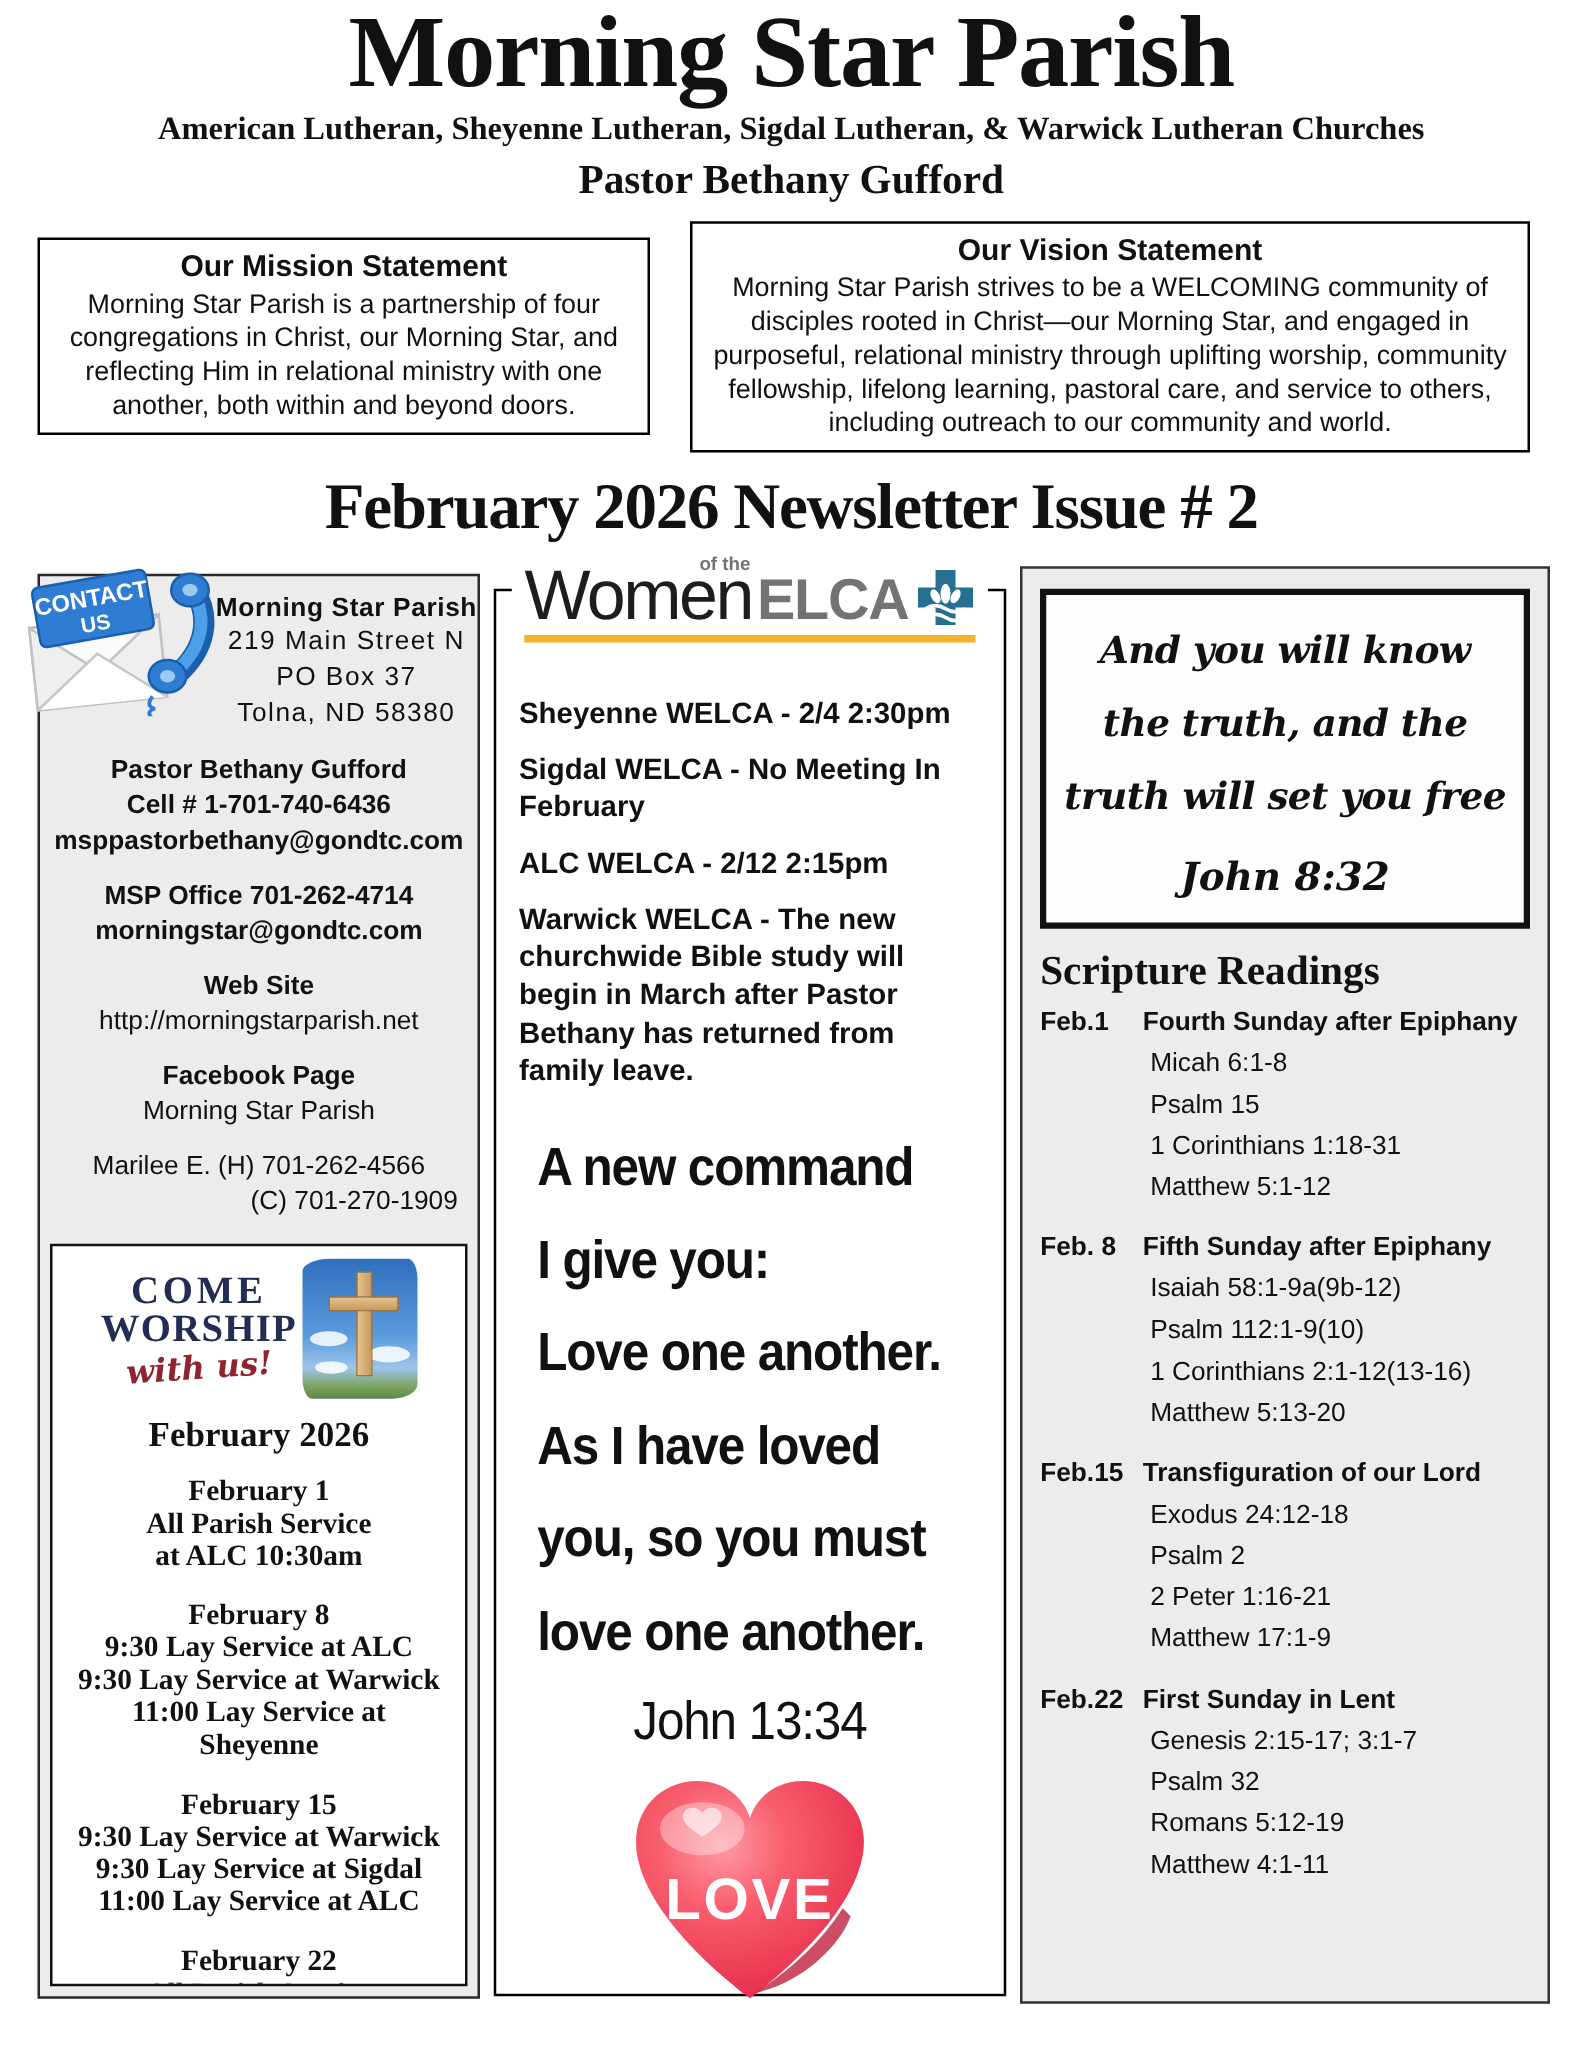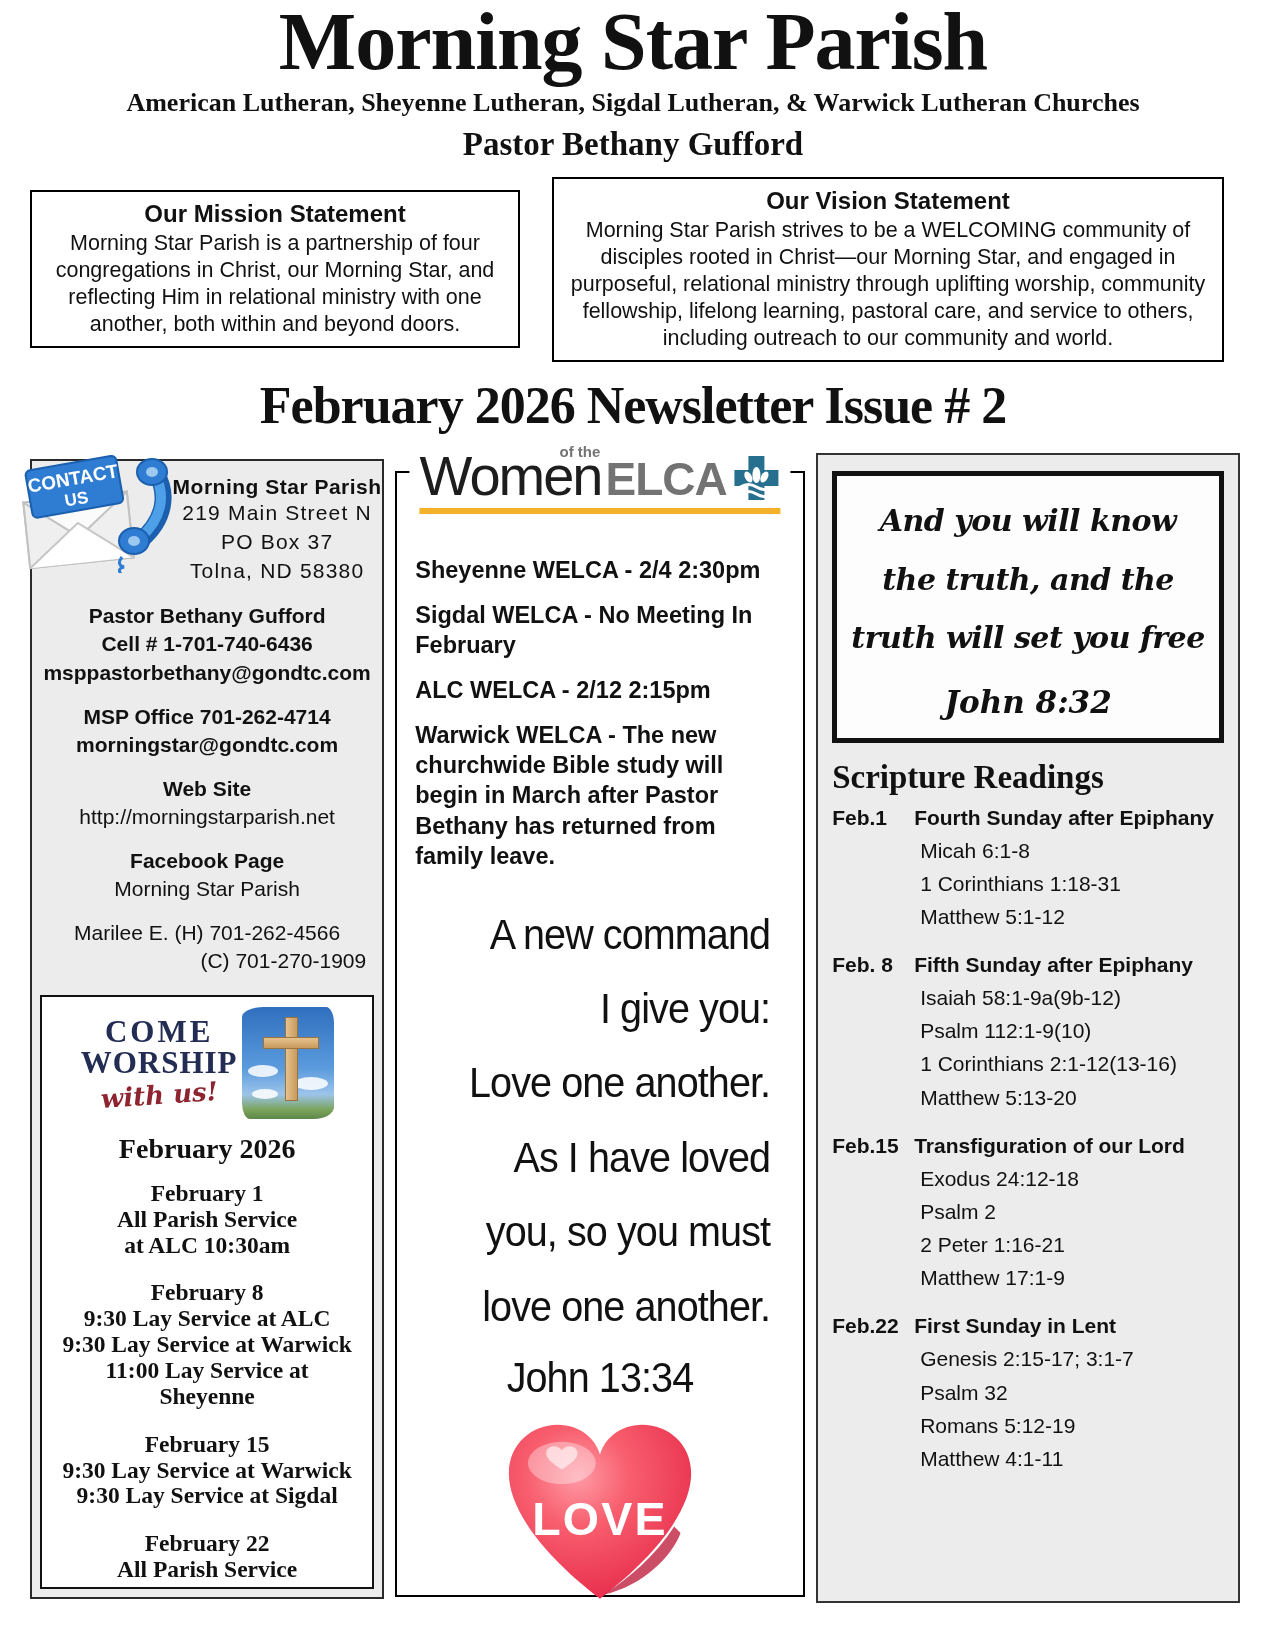--- a/index.html
+++ b/index.html
@@ -56,21 +56,21 @@
   .mid-box { border:2px solid #000; background:#fff; height:1126px; position:relative; padding:56px 18px 0 18px; overflow:visible; }
   .welca-logo { position:absolute; top:-30px; left:50%; transform:translateX(-50%); background:#fff; padding:0 10px; text-align:center; }
   .welca-row { display:flex; align-items:flex-end; justify-content:center; }
   .w-women { font-size:56px; color:#1d1d1d; letter-spacing:-2px; line-height:.95; }
   .w-ofthe { font-size:15px; color:#737373; font-weight:bold; display:block; text-align:left; margin-left:-42px; margin-bottom:-2px; }
   .w-elca { font-size:46px; font-weight:bold; color:#737373; letter-spacing:-1px; line-height:.95; margin-left:4px; }
   .welca-cross { width:48px; height:48px; margin-left:6px; }
   .welca-bar { height:6px; background:#f3b229; margin-top:6px; }
   .meetings { margin-top:26px; }
   .meetings p { font-weight:bold; font-size:23.5px; line-height:1.28; margin-bottom:15px; }
-  .verse { margin-top:26px; text-align:right; }
+  .verse { margin-top:26px; text-align:left;font-weight:bold; }
   .verse div { font-size:43px; line-height:1.73; letter-spacing:-1px; transform:scaleX(.92); white-space:nowrap; }
   .verse-ref { font-size:43px; letter-spacing:-1px; text-align:center; margin-top:10px; transform:scaleX(.92); }
   .heart-wrap { margin-top:14px; text-align:center; }
   .heart-wrap svg { width:212px; height:200px; }
 
   
   .right-col { width:426px; padding-top:10px; }
   .right-panel { background:#ececec; border:2px solid #333; height:1150px; padding:16px 14px 0 14px; overflow:hidden; }
   .truth-box { background:#fdfdfd; border:5px solid #111; padding:16px 6px 18px; text-align:center; }
   .truth-box .tl { font-family:"DejaVu Serif",serif; font-style:italic; font-weight:bold; font-size:30px; line-height:1.95; letter-spacing:-.5px; }
@@ -207,20 +207,21 @@
                   <div>Sheyenne</div>
                 </div>
               </div>
 
               <div class="event">
                 <div>February 15</div>
                 <div>
 
                 <div>9:30 Lay Service at Warwick</div>
                   <div>9:30 Lay Service at Sigdal</div>
+                  <div>11:00 Lay Service at ALC</div>
                 </div>
               </div>
 
               <div class="event">
                 <div>February 22</div>
                 <div>
 
                 <div>All Parish Service</div>
                 </div>
               </div>
@@ -309,20 +310,21 @@
         <div>
 
             <div class="rentry">
               <div class="rhead">
                 <span class="rdate">Feb.1</span>
                 <span>Fourth Sunday after Epiphany</span>
               </div>
               <div class="rrefs">
 
               <div>Micah 6:1-8</div>
+                <div>Psalm 15</div>
                 <div>1 Corinthians 1:18-31</div>
                 <div>Matthew 5:1-12</div>
               </div>
             </div>
 
             <div class="rentry">
               <div class="rhead">
                 <span class="rdate">Feb. 8</span>
                 <span>Fifth Sunday after Epiphany</span>
               </div>

